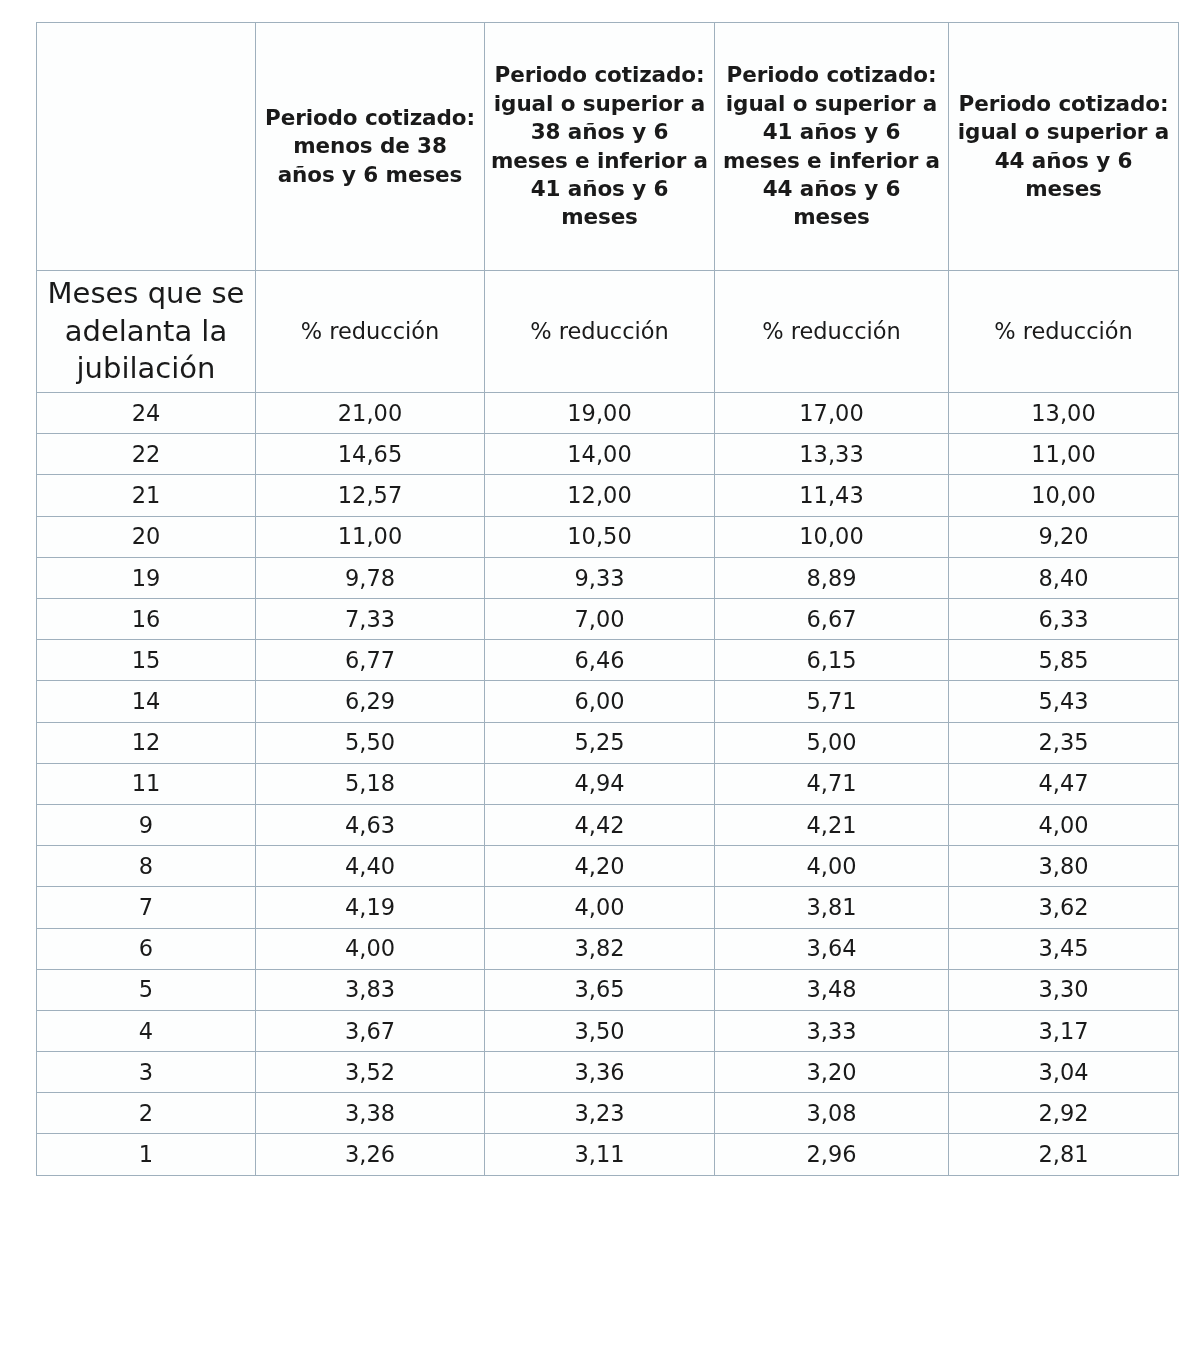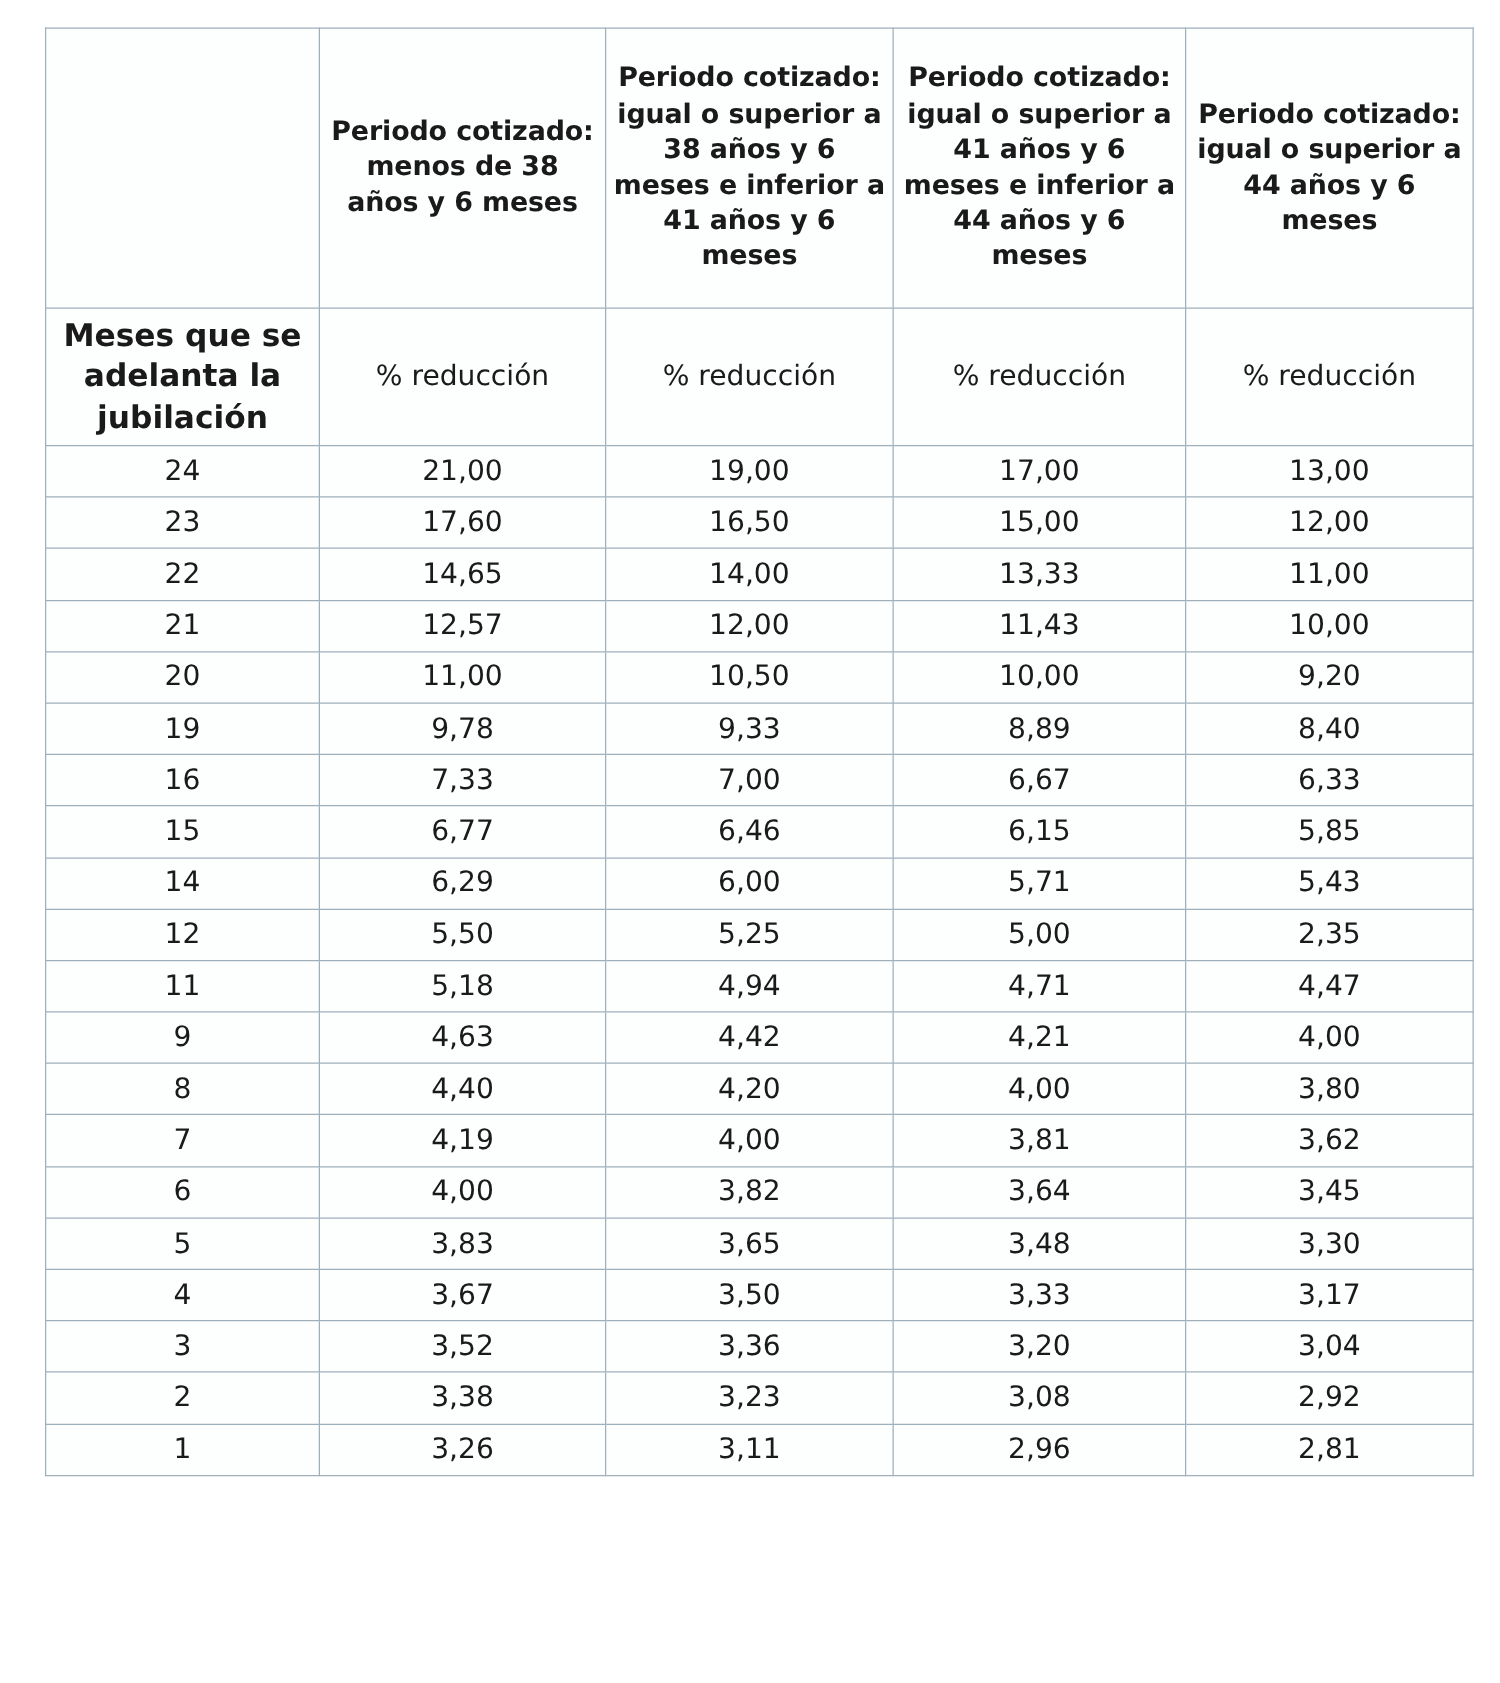--- a/index.html
+++ b/index.html
@@ -40,35 +40,35 @@
     background: #fdfefe;
     padding: 0;
   }
   
   tr.group-header-row th {
     height: 215px;
     font-size: 21.5px;
     font-weight: bold;
     line-height: 1.32;
     letter-spacing: -0.1px;
-    padding: 4px 6px;
+    padding: 16px 6px;
   }
   tr.group-header-row th.corner-blank {
     font-size: 0;
   }
   
   tr.sub-header-row th {
     height: 101px;
     font-size: 22px;
     line-height: 1.3;
     padding: 4px 6px;
   }
   tr.sub-header-row th.months-col {
-    font-weight: bold;
-    font-size: 25px;
+    font-weight: normal;
+    font-size: 29px;
   }
   tr.sub-header-row th.pct-col {
     font-weight: normal;
     font-size: 22.5px;
   }
   
   tbody tr.data-row td {
     height: 40.2px;
     font-size: 22.5px;
     font-weight: normal;
@@ -105,27 +105,20 @@
     </thead>
     <tbody id="table-body">
         <tr class="data-row">
           <td>24</td>
           <td>21,00</td>
           <td>19,00</td>
           <td>17,00</td>
           <td>13,00</td>
         </tr>
         <tr class="data-row">
-          <td>23</td>
-          <td>17,60</td>
-          <td>16,50</td>
-          <td>15,00</td>
-          <td>12,00</td>
-        </tr>
-        <tr class="data-row">
           <td>22</td>
           <td>14,65</td>
           <td>14,00</td>
           <td>13,33</td>
           <td>11,00</td>
         </tr>
         <tr class="data-row">
           <td>21</td>
           <td>12,57</td>
           <td>12,00</td>

